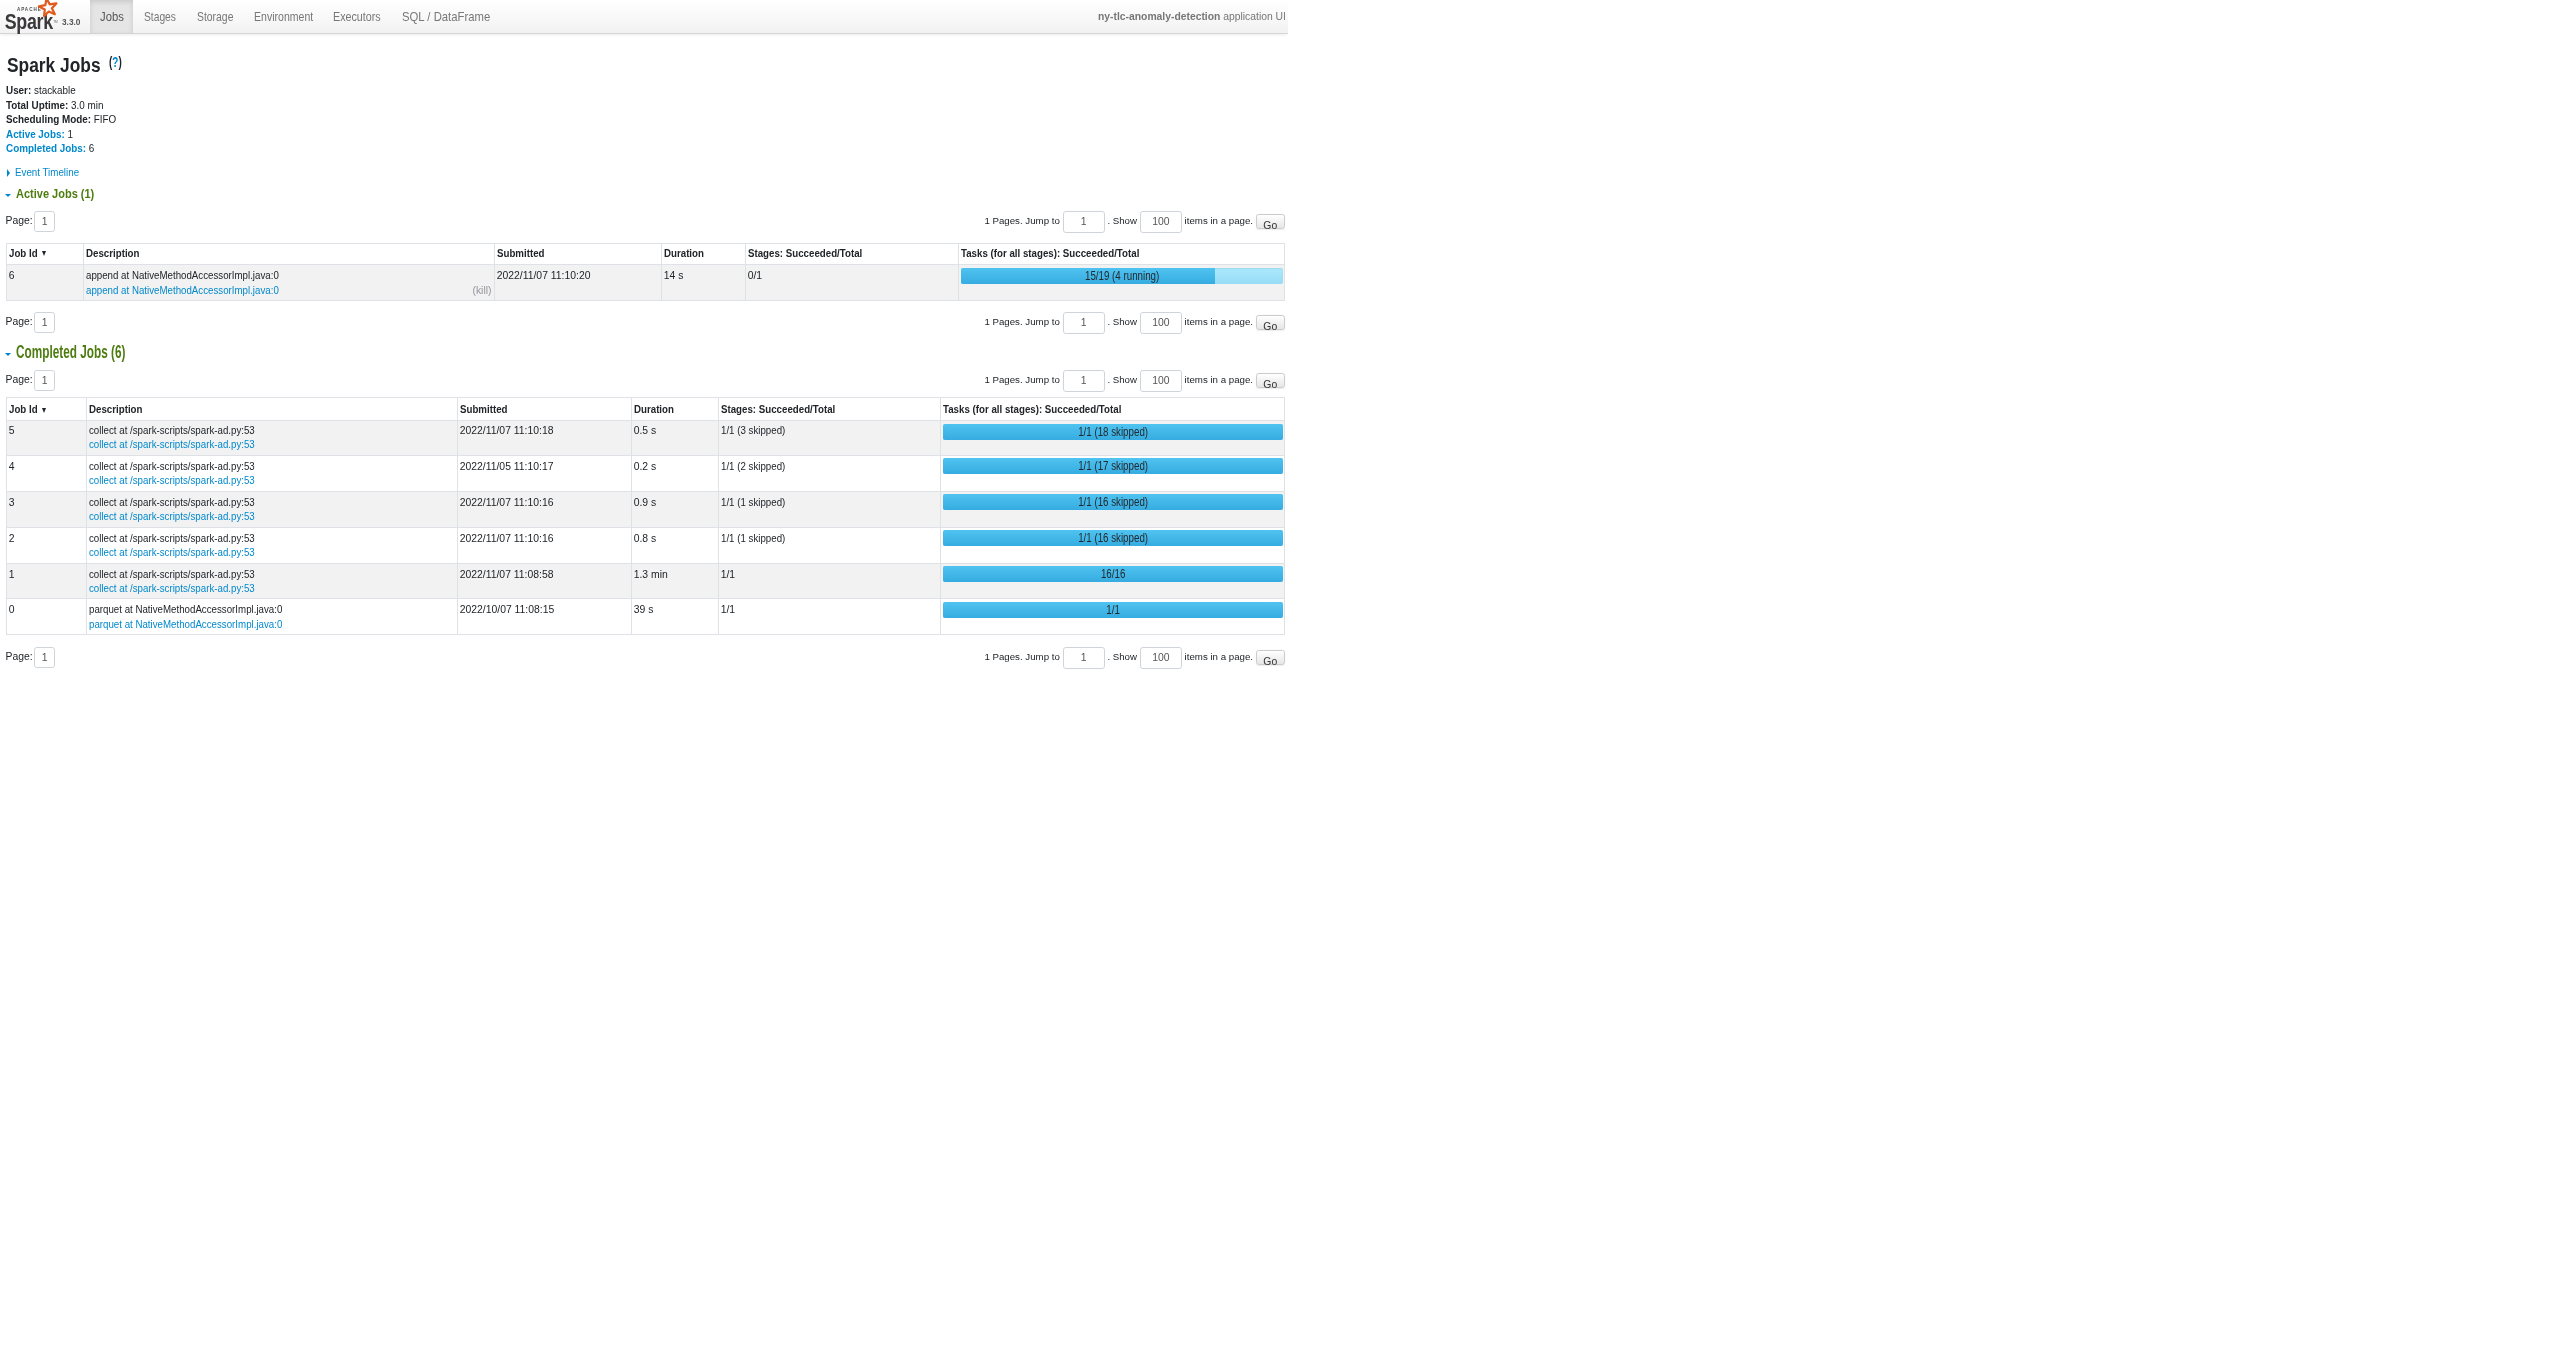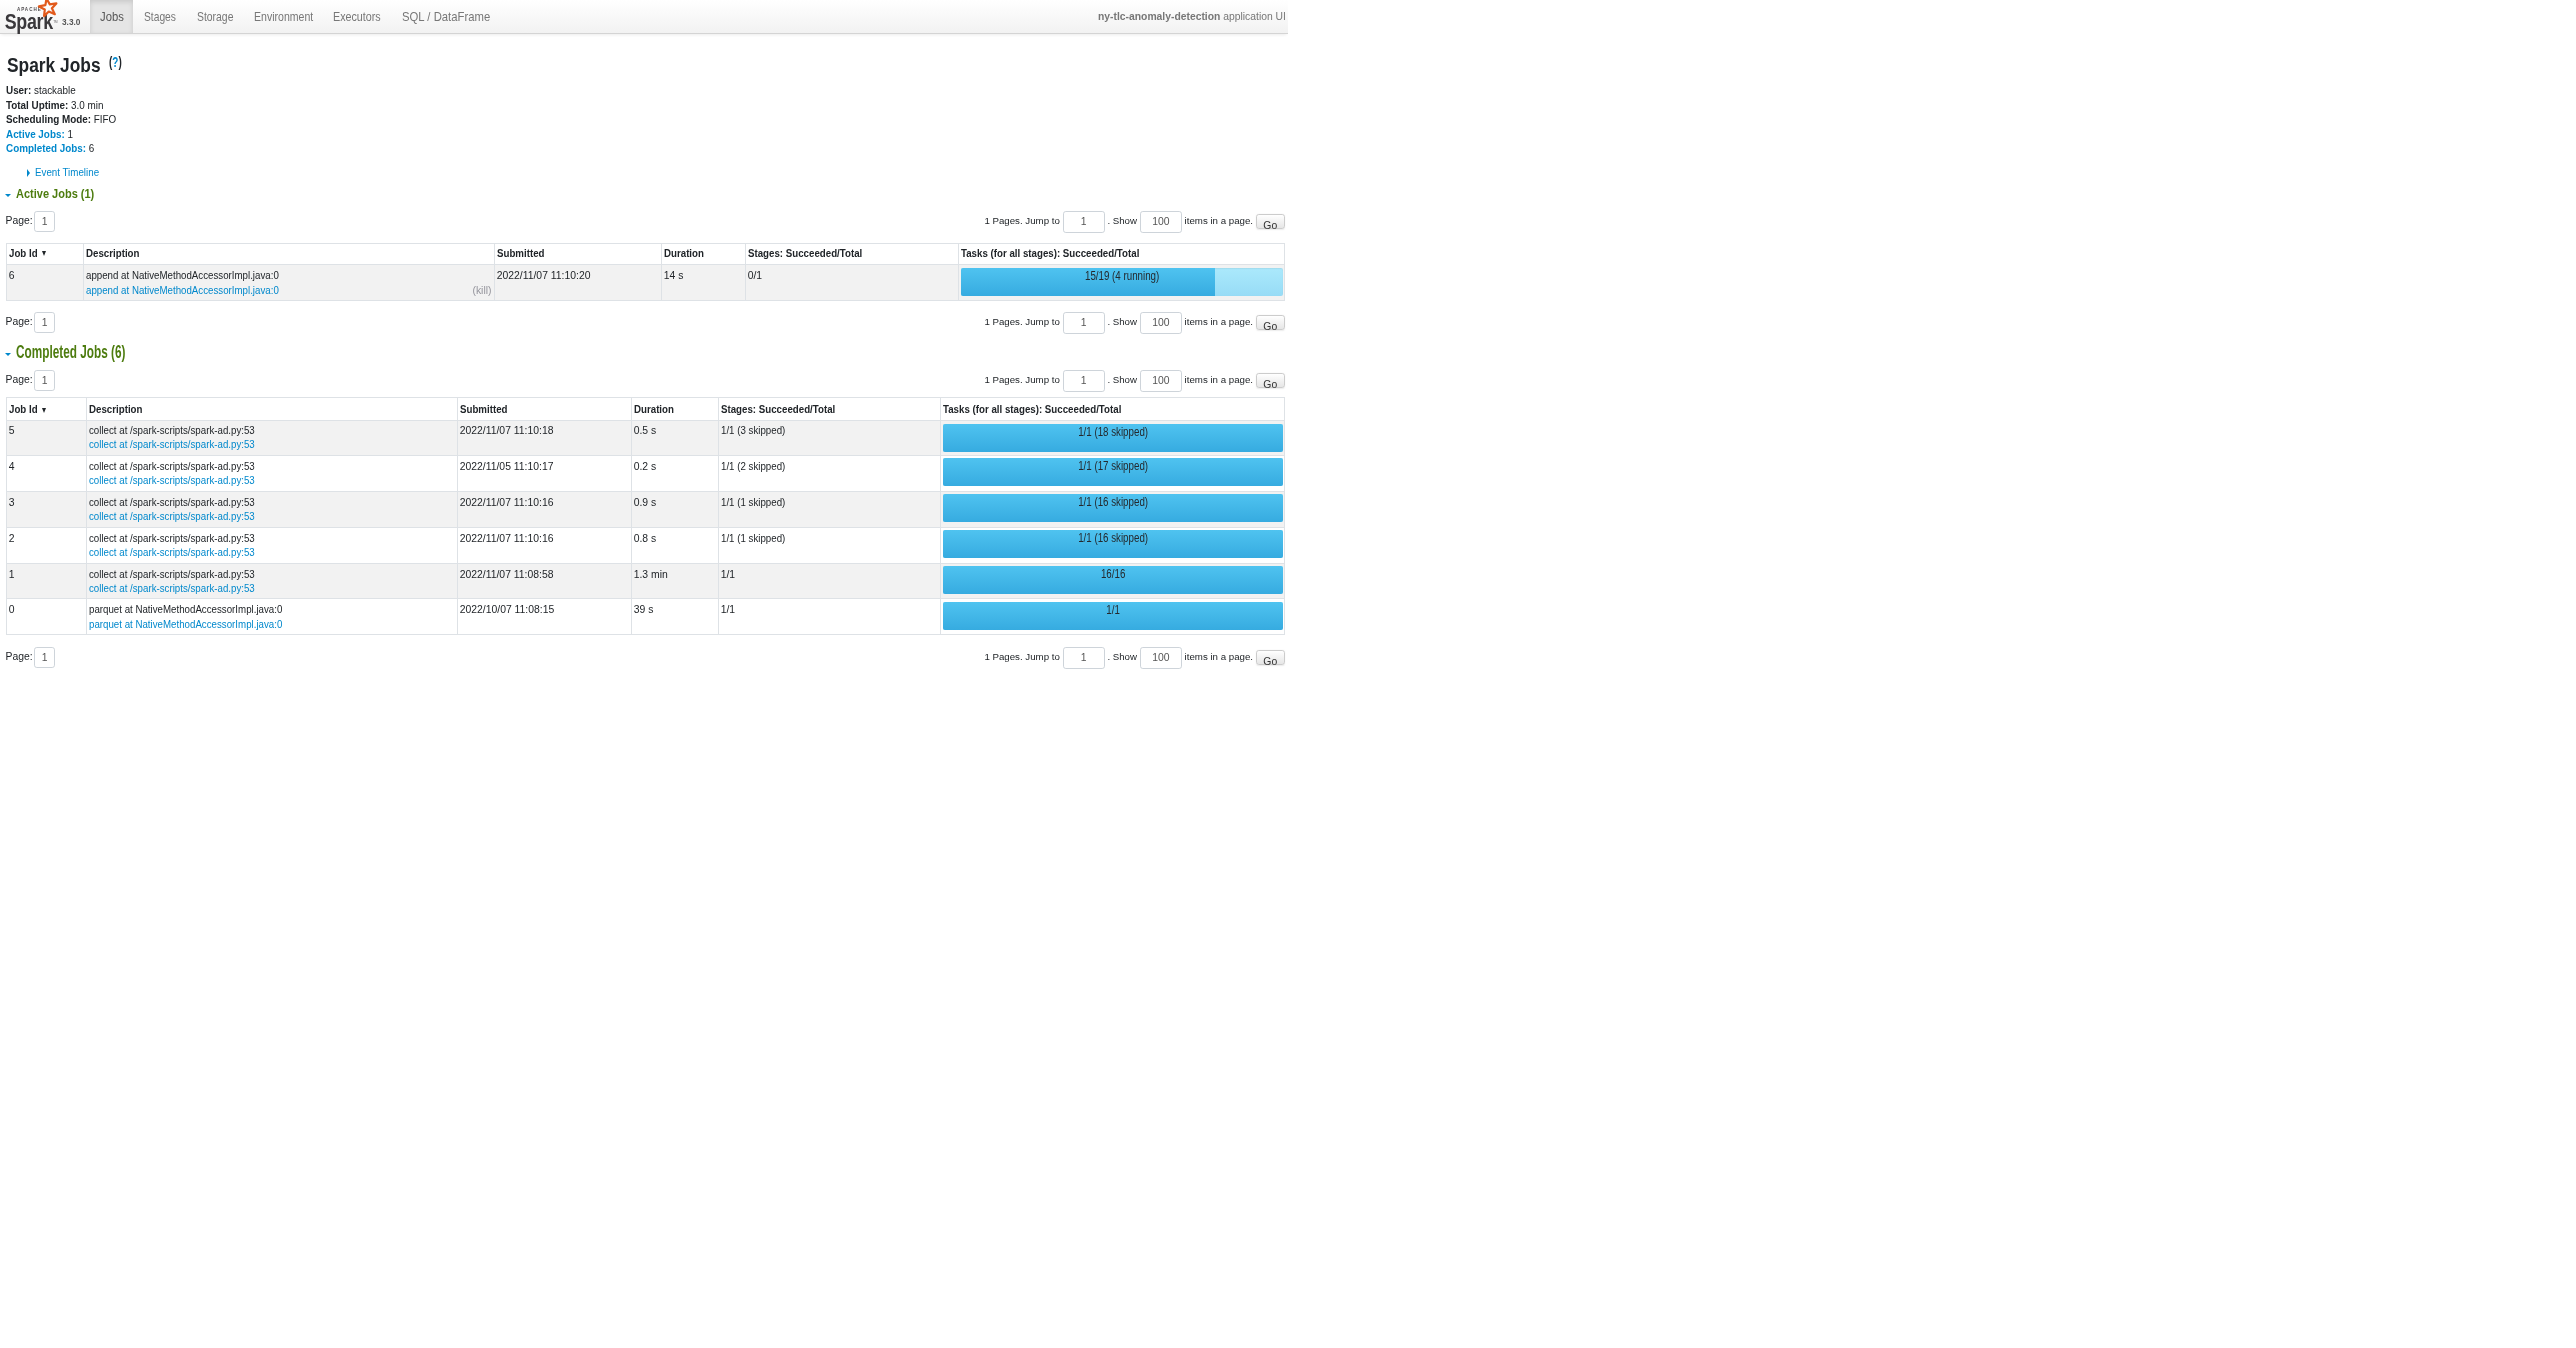--- a/index.html
+++ b/index.html
@@ -25,21 +25,21 @@
 #h4a .t{display:inline-block;transform:scaleX(0.88);transform-origin:0 0;}
 #h4c{top:341px;font-size:18px;line-height:22px;}
 #h4c .t{display:inline-block;transform:scaleX(0.655);transform-origin:0 0;}
 .cdown{display:inline-block;width:0;height:0;border:3.8px solid transparent;border-top:3.8px solid #0088cc;border-bottom:0;vertical-align:0.8px;}
 #h4c .cdown{vertical-align:2.5px;}
 #h4a .cdown{margin-right:4.2px;}
 #h4c .cdown{margin-right:4.9px;}
 
 #meta{position:absolute;left:5.6px;top:84px;line-height:14.5px;font-size:10.4px;transform:scaleX(0.95);transform-origin:0 0;}
 
-#etl{position:absolute;left:7px;top:166px;font-size:10.4px;margin-left:20px;}
+#etl{position:absolute;left:7px;top:166px;font-size:10.4px;}
 .cright{display:inline-block;width:0;height:0;border:4.5px solid transparent;border-right:0;border-left:3.6px solid #0088cc;vertical-align:-1px;margin-right:5.1px;}
 
 .pgrow{position:absolute;left:5.6px;right:3.5px;height:23px;}
 .pgleft{position:absolute;left:0;top:0;height:23px;display:flex;align-items:center;}
 .pgright{position:absolute;right:0;top:0;height:23px;display:flex;align-items:center;white-space:pre;font-size:9.7px;}
 .pginp{width:21px;height:21.6px;border:0.7px solid #ced4da;border-radius:2.8px;background:#fff;color:#555;font-size:10.4px;font-family:"Liberation Sans",sans-serif;text-align:center;box-sizing:border-box;margin-left:1.4px;}
 .pginp2{width:42px;height:22px;border:0.7px solid #ced4da;border-radius:2.8px;background:#fff;color:#555;font-size:10.4px;font-family:"Liberation Sans",sans-serif;text-align:center;box-sizing:border-box;}
 .gobtn{width:28.5px;height:15px;border:0.7px solid #ccc;border-radius:2.8px;background:linear-gradient(#ffffff,#e6e6e6);color:#333;font-size:10.4px;text-align:center;line-height:21.6px;box-shadow:inset 0 0.7px 0 rgba(255,255,255,.25),0 0.7px 1.4px rgba(0,0,0,.08);box-sizing:border-box;}
 .pgr-t{margin-right:2.8px;}
 .pgr-t2{margin:0 2.8px;}
@@ -55,21 +55,21 @@
 #tblC thead th{padding:5.3px 2.1px 2.4px 2.1px;}
 #tblC tbody tr.r1 td{padding:2.4px 2.1px 1.7px 2.1px;vertical-align:top;}
 #tblC tbody tr.rn td{padding:4px 2.1px 1.8px 2.1px;vertical-align:top;}
 #tblC tbody tr.r1 td.taskc{padding-top:2.9px;padding-right:0.7px;}
 #tblC tbody tr.rn td.taskc{padding-top:2.9px;padding-right:0.7px;}
 .thc{display:inline-block;width:0;height:0;border-left:2.6px solid transparent;border-right:2.6px solid transparent;border-top:5.2px solid #212529;margin-left:0;vertical-align:0.7px;}
 .kill{float:right;color:#95959d;}
 .sc{display:inline-block;transform:scaleX(0.935);transform-origin:0 0;white-space:pre;}
 .lnk{color:#0088cc;}
 
-.progress{position:relative;height:28px;border-radius:2.1px;background:linear-gradient(#abe9fc,#97dcf6);box-shadow:inset 0 0.7px 1.4px rgba(0,0,0,0.08);}
+.progress{position:relative;height:16px;border-radius:2.1px;background:linear-gradient(#abe9fc,#97dcf6);box-shadow:inset 0 0.7px 1.4px rgba(0,0,0,0.08);}
 .progress .fill{position:absolute;left:0;top:0;bottom:0;border-radius:2.1px 0 0 2.1px;background:linear-gradient(#4fc3f0,#36abe0);}
 .progress.full .fill{width:100%;border-radius:2.1px;}
 .progress .lbl{position:absolute;left:0;right:0;top:0;text-align:center;font-size:12.5px;line-height:17.3px;color:#24292e;transform:scaleX(0.78);transform-origin:50% 0;white-space:pre;}
 </style>
 </head>
 <body>
 <div id="page">
 
 <div id="nav"></div>
 <div id="navtab"></div>

